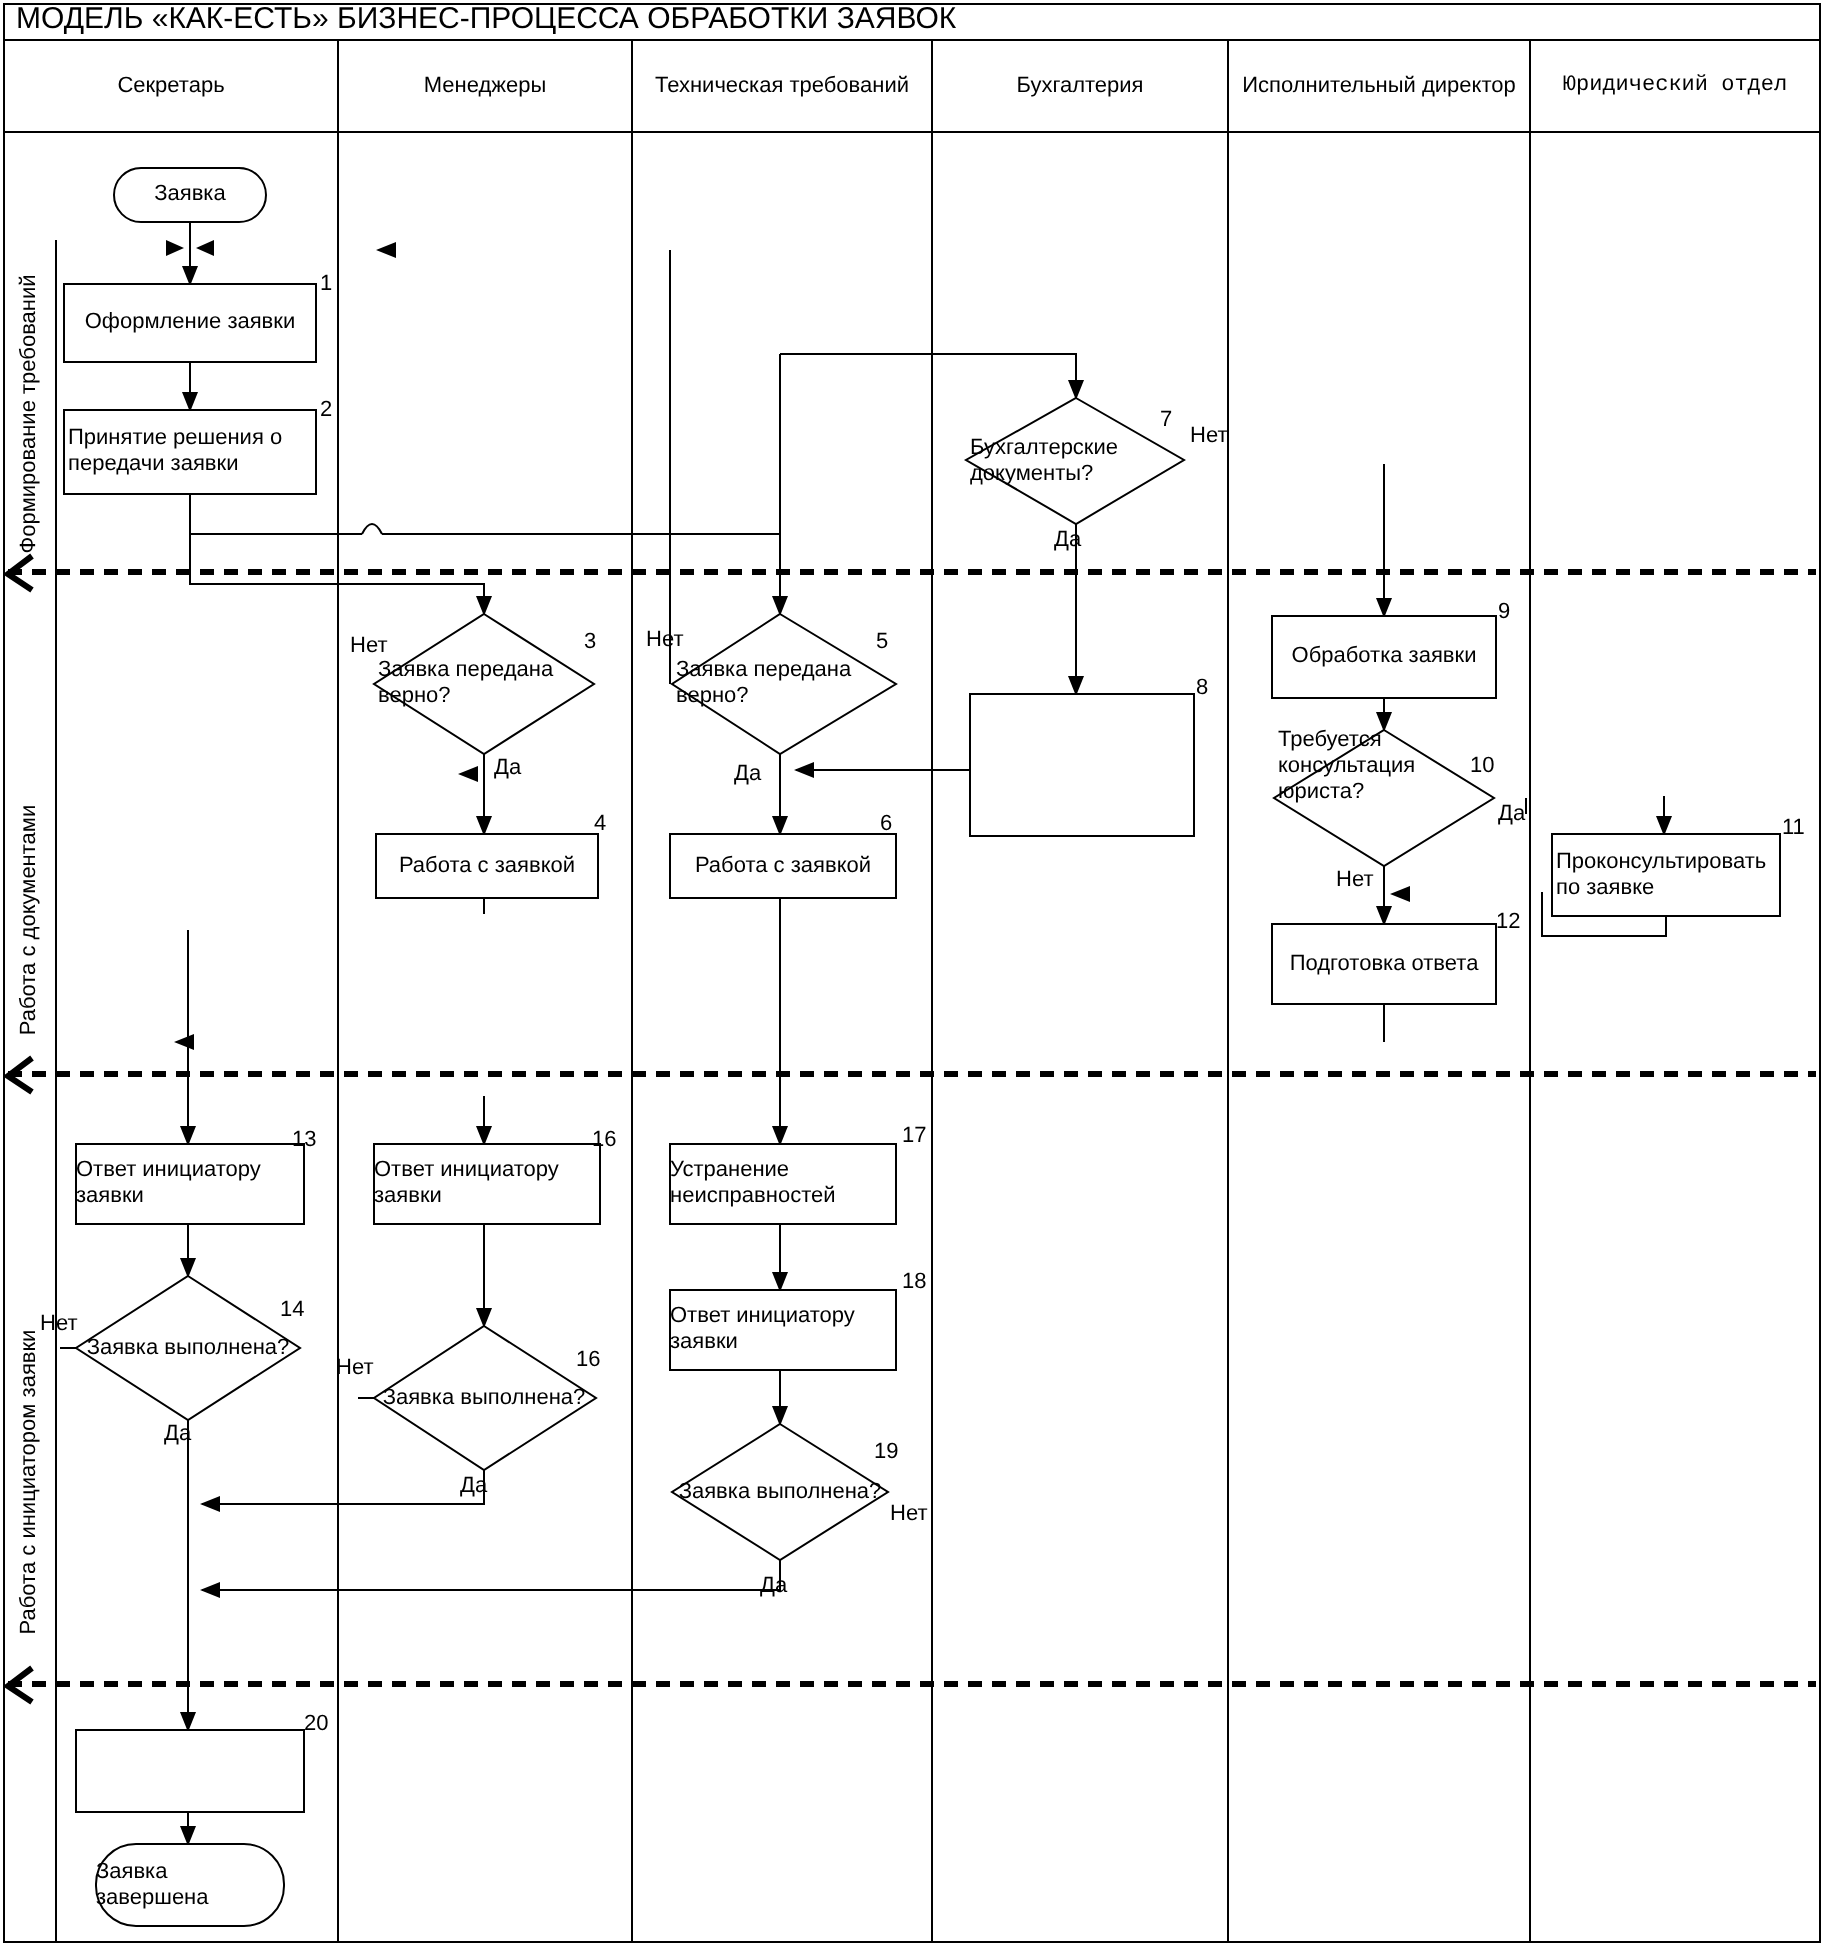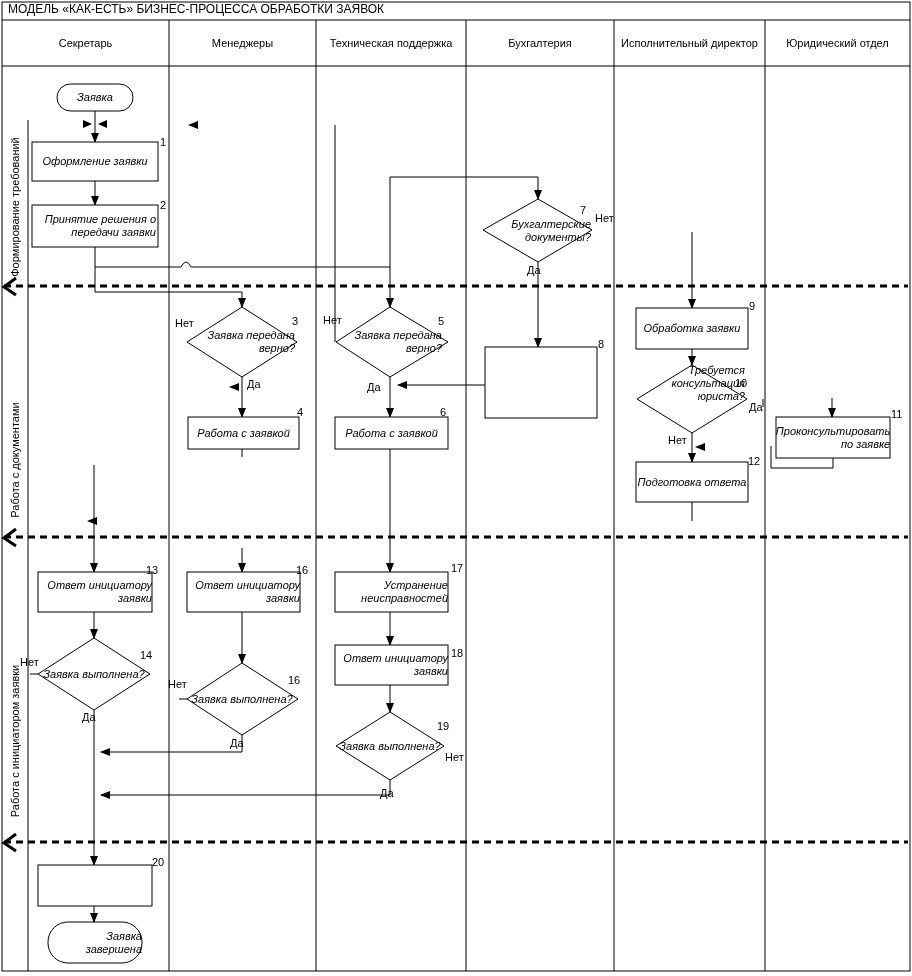--- a/index.html
+++ b/index.html
@@ -2,23 +2,23 @@
 <html><head>
 <meta charset="utf-8">
 <style>
   html,body{margin:0;padding:0;background:#fff;}
   #stage{
     position:relative;width:912px;height:976px;background:#fff;
     font-family:"Liberation Sans", sans-serif;color:#000;overflow:hidden;
   }
   #diagram-svg{position:absolute;left:0;top:0;}
   .txt{position:absolute;font-size:11px;line-height:13px;}
-  .title{font-size:12px;white-space:nowrap;}
+  .title{font-size:15px;white-space:nowrap;}
   .hdr{display:flex;align-items:center;justify-content:center;text-align:center;border-radius:17px;}
-  .node-label{display:flex;align-items:center;justify-content:center;text-align:right;font-style:italic;}
+  .node-label{display:flex;align-items:center;justify-content:center;text-align:left;}
   .vlab{transform:translate(-50%,-50%) rotate(-90deg);white-space:nowrap;}
   .num{font-size:11px;}
   .edge{font-size:11px;white-space:nowrap;}
 </style>
 </head>
 <body>
 
 <div id="stage">
 
   <svg id="diagram-svg" width="912" height="976" viewBox="0 0 912 976">
@@ -118,24 +118,24 @@
       <polygon points="390,712 444,746 390,780 336,746"></polygon>
       <rect x="38" y="865" width="114" height="41"></rect>
       <rect x="48" y="922" width="94" height="41" rx="20"></rect>
     </g>
   </svg>
 
   <div class="txt title" style="left:8px;top:3px;">МОДЕЛЬ «КАК-ЕСТЬ» БИЗНЕС-ПРОЦЕССА ОБРАБОТКИ ЗАЯВОК</div>
 
   <div class="txt hdr" style="left:2px;top:22px;width:167px;height:42px;">Секретарь</div>
   <div class="txt hdr" style="left:169px;top:22px;width:147px;height:42px;">Менеджеры</div>
-  <div class="txt hdr" style="left:316px;top:22px;width:150px;height:42px;">Техническая поддержка</div>
+  <div class="txt hdr" style="left:316px;top:22px;width:150px;height:42px;">Техническая требований</div>
   <div class="txt hdr" style="left:466px;top:22px;width:148px;height:42px;">Бухгалтерия</div>
   <div class="txt hdr" style="left:614px;top:22px;width:151px;height:42px;text-align:center;">Исполнительный директор</div>
-  <div class="txt hdr" style="left:765px;top:22px;width:145px;height:42px;">Юридический отдел</div>
+  <div class="txt hdr" style="left:765px;top:22px;width:145px;height:42px;font-family:Liberation Mono, monospace;">Юридический отдел</div>
 
   <div class="txt vlab" style="left:15px;top:207px;">Формирование требований</div>
   <div class="txt vlab" style="left:15px;top:460px;">Работа с документами</div>
   <div class="txt vlab" style="left:15px;top:741px;">Работа с инициатором заявки</div>
 
   <div class="txt node-label" style="left:57px;top:84px;width:76px;height:27px;">Заявка</div>
   <div class="txt node-label" style="left:32px;top:142px;width:126px;height:39px;">Оформление заявки</div>
   <div class="txt node-label" style="left:34px;top:205px;width:122px;height:42px;">Принятие решения о передачи заявки</div>
   <div class="txt node-label" style="left:189px;top:312px;width:106px;height:60px;">Заявка передана верно?</div>
   <div class="txt node-label" style="left:188px;top:417px;width:111px;height:32px;">Работа с заявкой</div>
@@ -165,21 +165,21 @@
   <div class="txt num" style="left:598px;top:338px;">8</div>
   <div class="txt num" style="left:749px;top:300px;">9</div>
   <div class="txt num" style="left:735px;top:377px;">10</div>
   <div class="txt num" style="left:891px;top:408px;">11</div>
   <div class="txt num" style="left:748px;top:455px;">12</div>
   <div class="txt num" style="left:146px;top:564px;">13</div>
   <div class="txt num" style="left:140px;top:649px;">14</div>
   <div class="txt num" style="left:296px;top:564px;">16</div>
   <div class="txt num" style="left:288px;top:674px;">16</div>
   <div class="txt num" style="left:451px;top:562px;">17</div>
-  <div class="txt num" style="left:451px;top:635px;margin-top:12px;">18</div>
+  <div class="txt num" style="left:451px;top:635px;">18</div>
   <div class="txt num" style="left:437px;top:720px;">19</div>
   <div class="txt num" style="left:152px;top:856px;">20</div>
 
   <div class="txt edge" style="left:175px;top:317px;">Нет</div>
   <div class="txt edge" style="left:247px;top:378px;">Да</div>
   <div class="txt edge" style="left:323px;top:314px;">Нет</div>
   <div class="txt edge" style="left:367px;top:381px;">Да</div>
   <div class="txt edge" style="left:595px;top:212px;">Нет</div>
   <div class="txt edge" style="left:527px;top:264px;">Да</div>
   <div class="txt edge" style="left:749px;top:401px;">Да</div>

